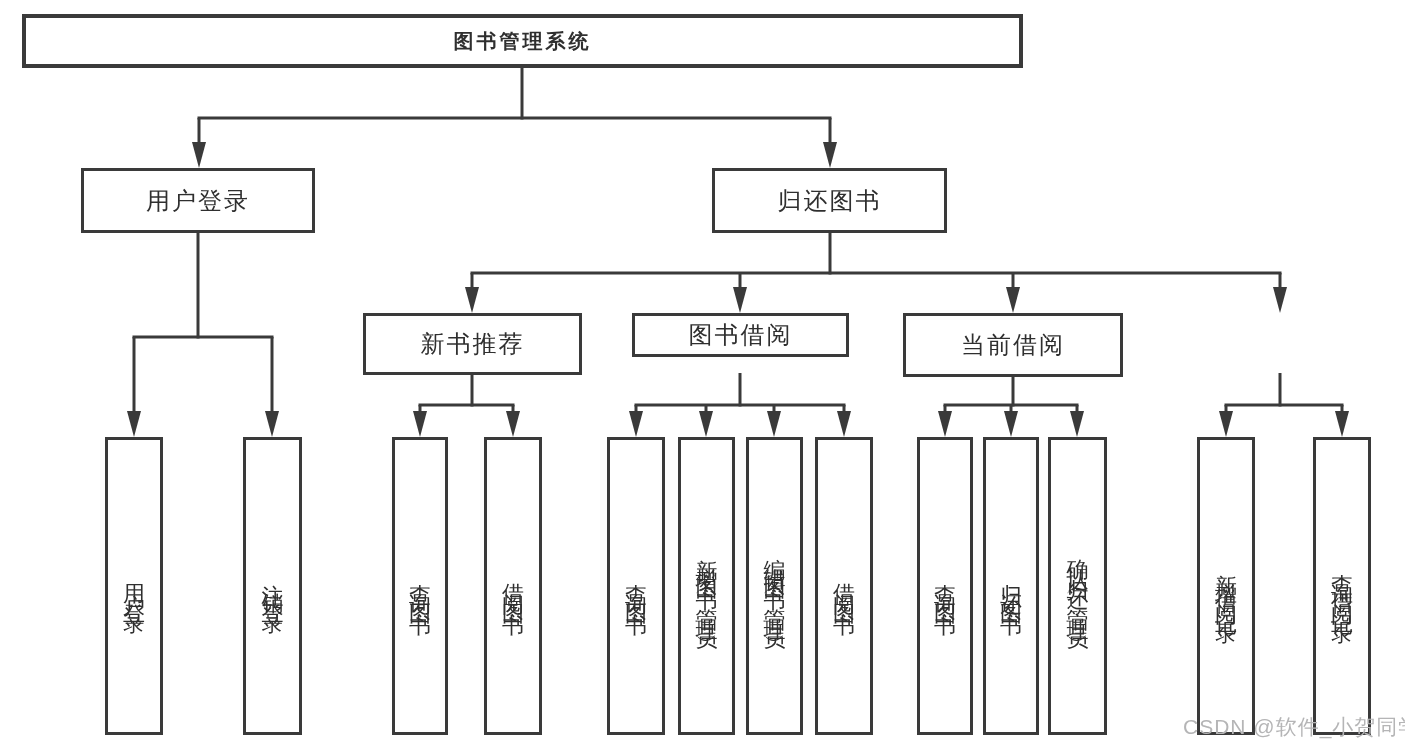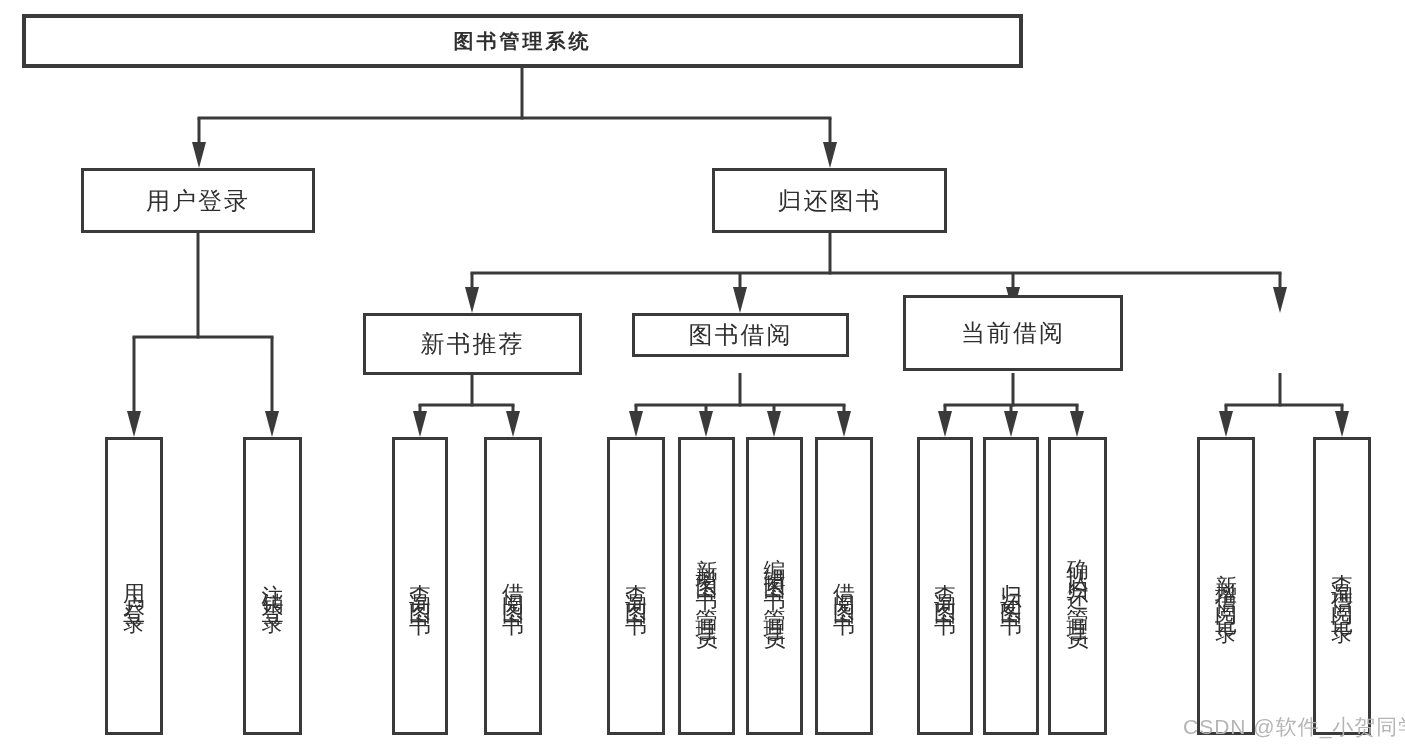--- a/index.html
+++ b/index.html
@@ -120,21 +120,21 @@
     </g>
   </svg>
 
   <div class="node root" style="left:22px; top:14px; width:1001px; height:54px;">图书管理系统</div>
 
   <div class="node hnode" style="left:81px; top:168px; width:234px; height:65px;">用户登录</div>
   <div class="node hnode" style="left:712px; top:168px; width:235px; height:65px;">归还图书</div>
 
   <div class="node hnode" style="left:363px; top:313px; width:219px; height:62px;">新书推荐</div>
   <div class="node hnode" style="left:632px; top:313px; width:217px; height:44px;">图书借阅</div>
-  <div class="node hnode" style="left:903px; top:295px; width:220px; height:76px;">当前借阅</div>
+  <div class="node hnode" style="left:903px; top:313px; width:220px; height:64px;">当前借阅</div>
 
   <div class="node leaf" style="left:105px; top:437px; width:58px; height:298px;">
     <span class="vtext">用户登录</span>
   </div>
   <div class="node leaf" style="left:243px; top:437px; width:59px; height:298px;">
     <span class="vtext">注销登录</span>
   </div>
 
   <div class="node leaf" style="left:392px; top:437px; width:56px; height:298px;">
     <span class="vtext">查询图书</span>

